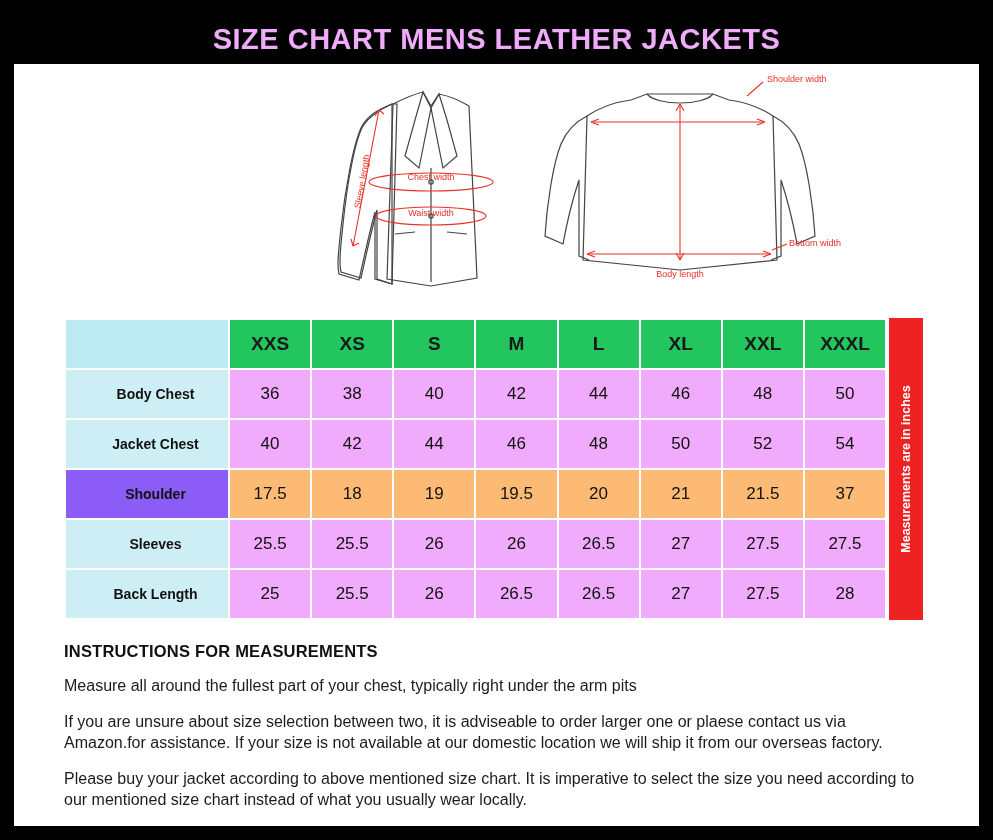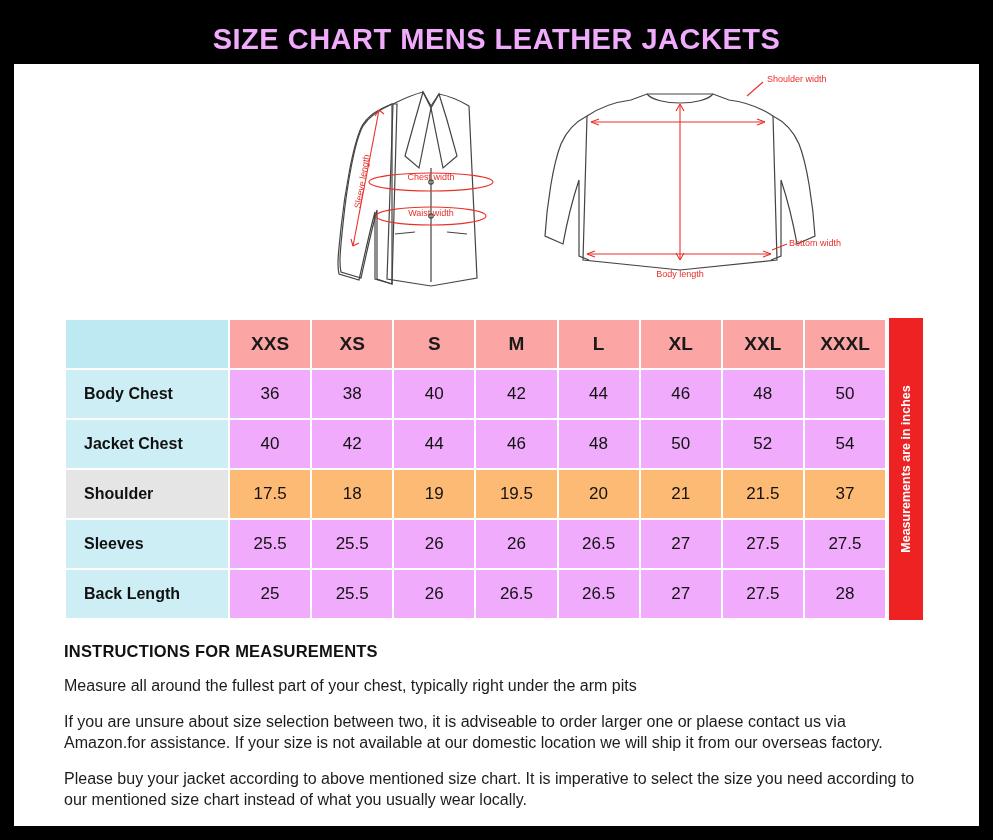--- a/index.html
+++ b/index.html
@@ -72,41 +72,41 @@
   }
   table.size-chart th, table.size-chart td {
     border: 2px solid #ffffff;
     height: 46px;
     text-align: center;
     font-size: 17px;
     color: #111111;
     font-family: "Liberation Sans", sans-serif;
   }
   table.size-chart thead th {
-    background: #fca5a5;
+    background: #22c55e;
     font-size: 19px;
     font-weight: bold;
     color: #1a1a1a;
   }
   table.size-chart thead th.corner {
     background: #bde9f2;
     width: 160px;
   }
   table.size-chart tbody th.rowlabel {
     background: #cdeef5;
-    font-size: 16px;
-    font-weight: bold;
-    text-align: left;
+    font-size: 14px;
+    font-weight: bold;
+    text-align: center;
     padding-left: 18px;
     color: #111111;
     width: 160px;
   }
   table.size-chart tbody tr.odd td { background: #f0abfc; }
   table.size-chart tbody tr.even td { background: #fdba74; }
-  table.size-chart tbody tr.even th.rowlabel { background: #e5e5e5; }
+  table.size-chart tbody tr.even th.rowlabel { background: #8b5cf6; }
 
   .side-band {
     width: 34px;
     background: #ee2222;
     margin-left: 2px;
     display: flex;
     align-items: center;
     justify-content: center;
   }
   .side-band span {

